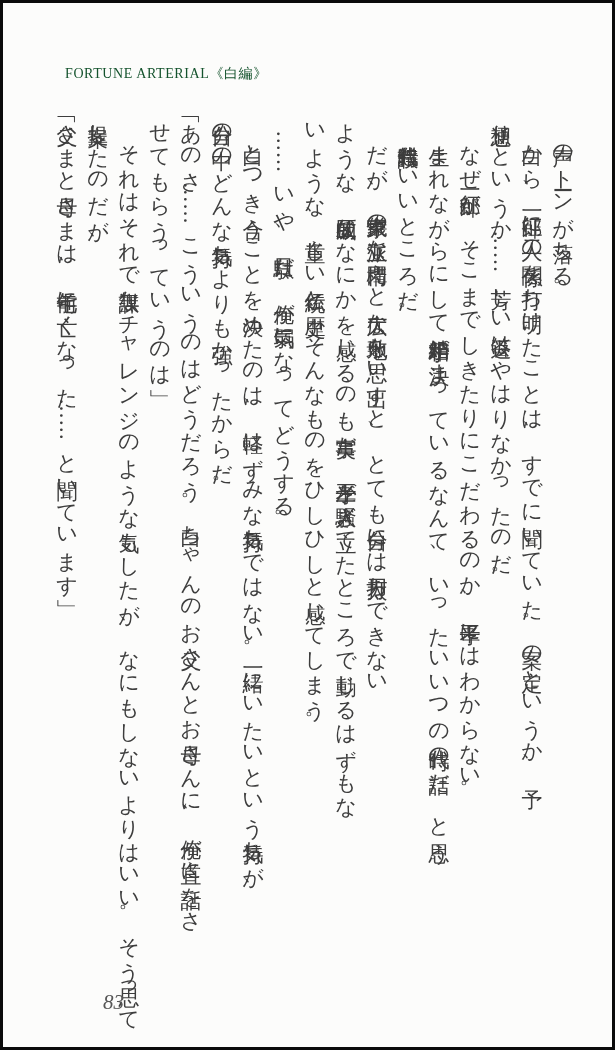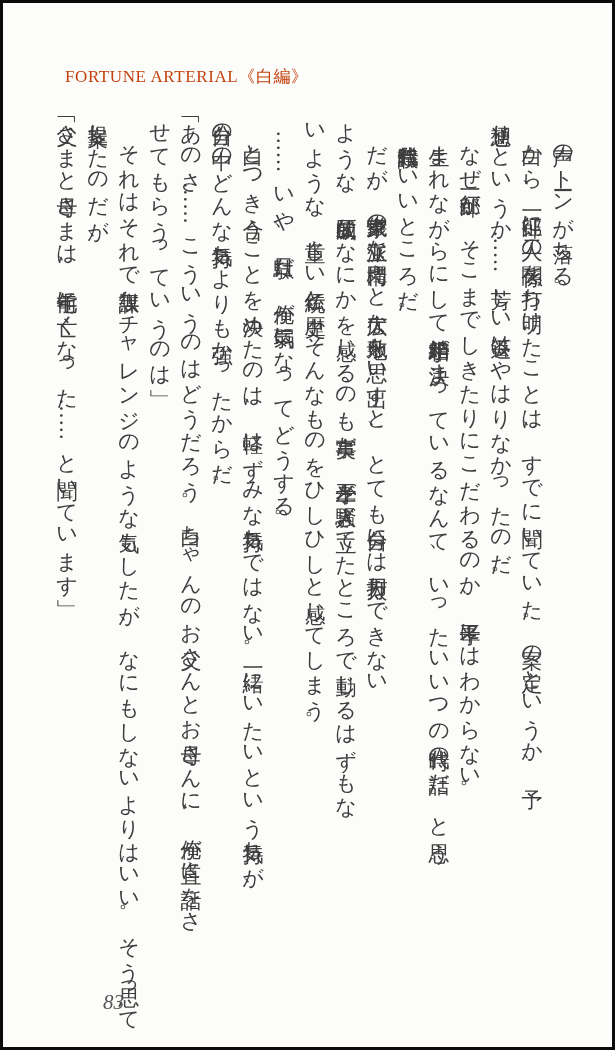--- a/index.html
+++ b/index.html
@@ -11,23 +11,23 @@
   .page {
     position:relative;
     width:609px; height:1044px;
     border:3px solid #0b0b0b;
     background:#fcfcfb;
     overflow:hidden;
   }
   .running-header {
     position:absolute;
     top:62px; left:62px;
-    font-size:17px;
+    font-size:14px;
     letter-spacing:0.6px;
-    color:#c2410c;
+    color:#14532d;
     white-space:nowrap;
   }
   .vtext {
     position:absolute;
     top:106px;
     right:34px;
     height:922px;
     writing-mode:vertical-rl;
     text-orientation:mixed;
     font-size:21px;

